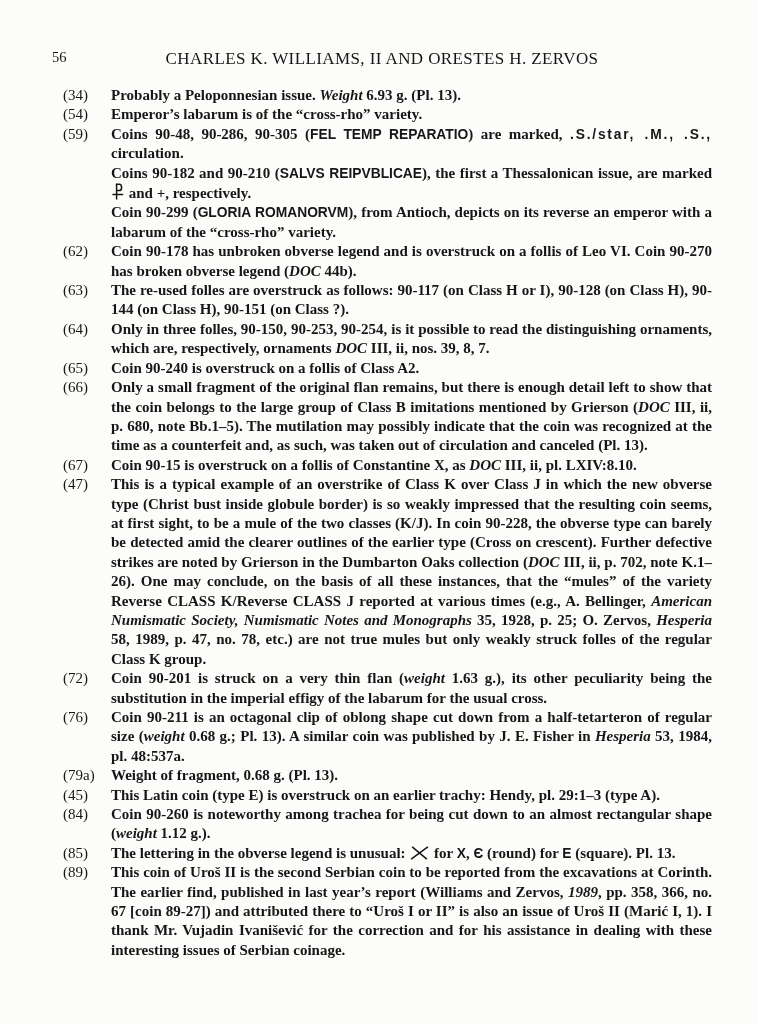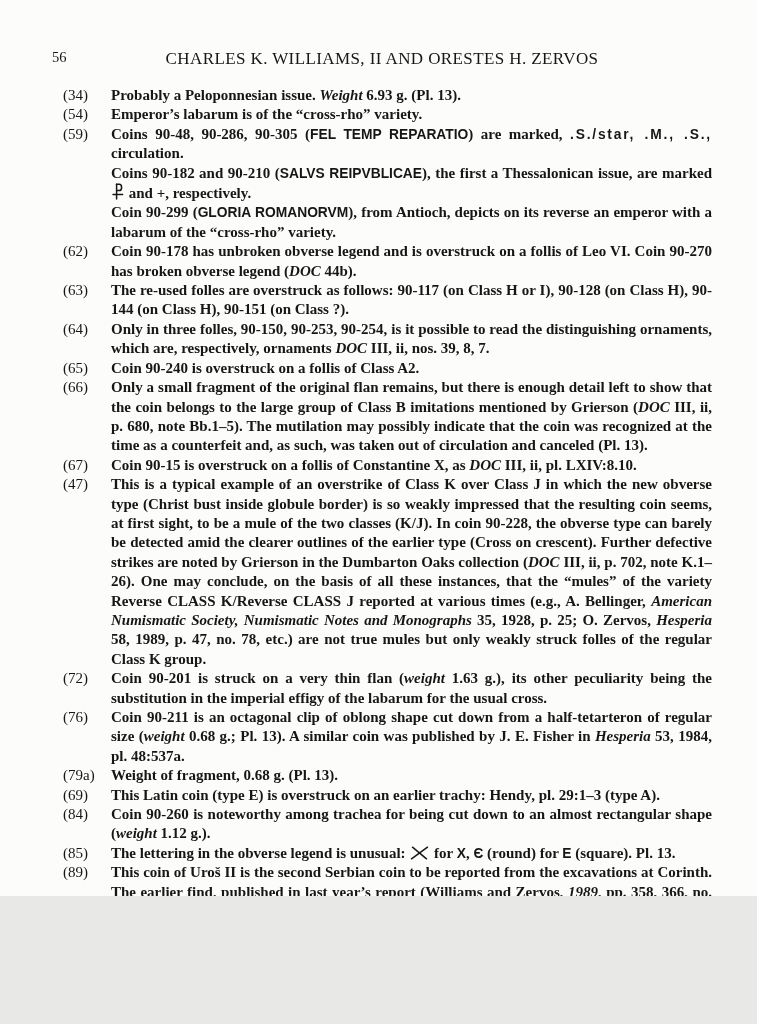--- a/index.html
+++ b/index.html
@@ -1,18 +1,18 @@
 <!DOCTYPE html>
 <html><head>
 <meta charset="utf-8">
 <style>
   html,body { margin:0; padding:0; background:#e8e8e6; }
   .page {
     position:relative;
-    width:757px; height:896px;
+    width:757px; height:1024px;
     margin:0 auto;
     background:#fcfcfa;
     color:#161616;
     font-family:"Liberation Serif", "DejaVu Serif", serif;
     overflow:hidden;
   }
   .running-header {
     position:absolute;
     top:49px; left:52px; right:45px;
     height:18px;
@@ -148,21 +148,21 @@
           <p><span>Coin 90-211 is an octagonal clip of oblong shape cut down from a half-tetarteron of regular size (</span><span class="seg-i">weight</span><span> 0.68 g.; Pl. 13). A similar coin was published by J. E. Fisher in </span><span class="seg-i">Hesperia</span><span> 53, 1984, pl. 48:537a.</span></p>
         </div>
       </div>
       <div class="note">
         <span class="note-num">(79a)</span>
         <div class="note-body">
           <p><span>Weight of fragment, 0.68 g. (Pl. 13).</span></p>
         </div>
       </div>
       <div class="note">
-        <span class="note-num">(69)</span>
+        <span class="note-num">(45)</span>
         <div class="note-body">
           <p><span>This Latin coin (type E) is overstruck on an earlier trachy: Hendy, pl. 29:1–3 (type A).</span></p>
         </div>
       </div>
       <div class="note">
         <span class="note-num">(84)</span>
         <div class="note-body">
           <p><span>Coin 90-260 is noteworthy among trachea for being cut down to an almost rectangular shape (</span><span class="seg-i">weight</span><span> 1.12 g.).</span></p>
         </div>
       </div>

